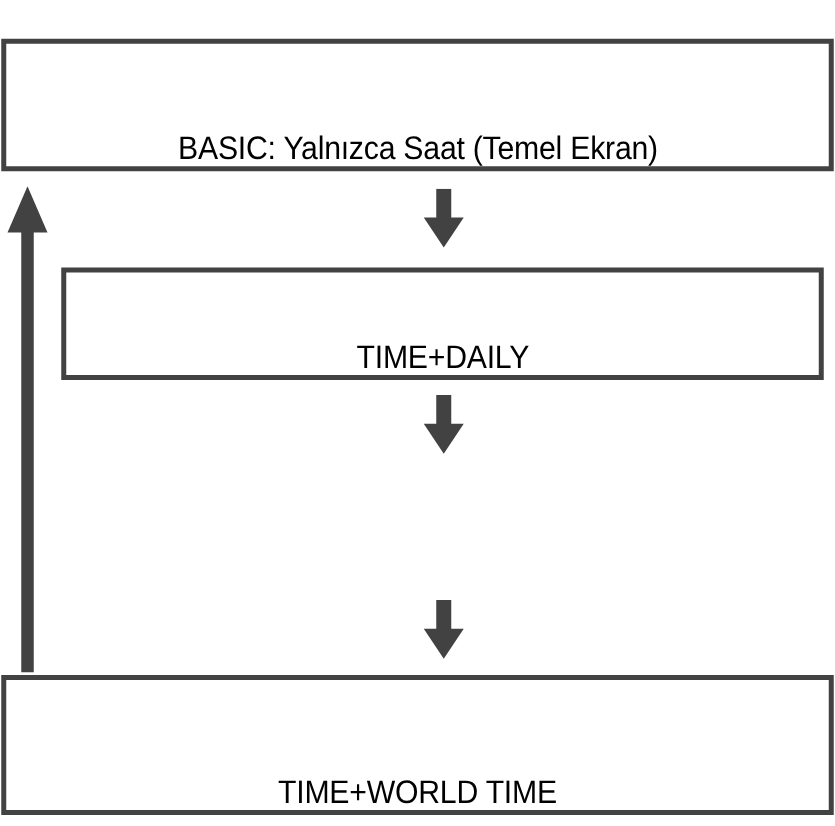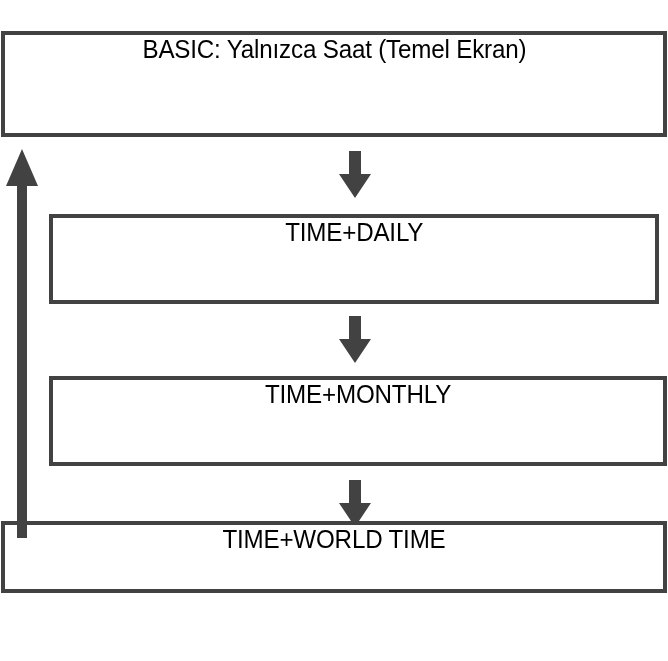--- a/index.html
+++ b/index.html
@@ -22,21 +22,21 @@
     background: #ffffff;
   }
 
   
   .node {
     position: absolute;
     box-sizing: border-box;
     background: #ffffff;
     border: 4px solid #424242;
     display: flex;
-    align-items: flex-start;
+    align-items: flex-end;
     justify-content: center;
   }
   .node-label {
     font-size: 26px;
     line-height: 1.1;
     color: #000000;
     letter-spacing: -0.2px;
     white-space: nowrap;
     transform: scaleX(0.93);
     transform-origin: center center;
@@ -55,23 +55,23 @@
     height: 90px;
   }
   .node-monthly {
     left: 49px;
     top: 376px;
     width: 618px;
     height: 90px;
   }
   .node-world {
     left: 1px;
-    top: 521px;
+    top: 540px;
     width: 666px;
-    height: 72px;
+    height: 112px;
   }
 
   
   .arrow-down {
     position: absolute;
     width: 44px;
   }
   .arrow-down svg { display: block; }
 
   .arrow-1 { left: 333px; top: 151px; height: 48px; }
@@ -106,23 +106,20 @@
   <div class="node node-daily">
     <span class="node-label">TIME+DAILY</span>
   </div>
 
   <div class="arrow-down arrow-2">
     <svg width="44" height="48" viewBox="0 0 44 48" aria-hidden="true">
       <polygon points="16,0 28,0 28,23 38,23 22,47 6,23 16,23" fill="#424242"></polygon>
     </svg>
   </div>
 
-  <div class="node node-monthly">
-    <span class="node-label">TIME+MONTHLY</span>
-  </div>
 
   <div class="arrow-down arrow-3">
     <svg width="44" height="48" viewBox="0 0 44 48" aria-hidden="true">
       <polygon points="16,0 28,0 28,23 38,23 22,47 6,23 16,23" fill="#424242"></polygon>
     </svg>
   </div>
 
   <div class="node node-world">
     <span class="node-label">TIME+WORLD TIME</span>
   </div>

